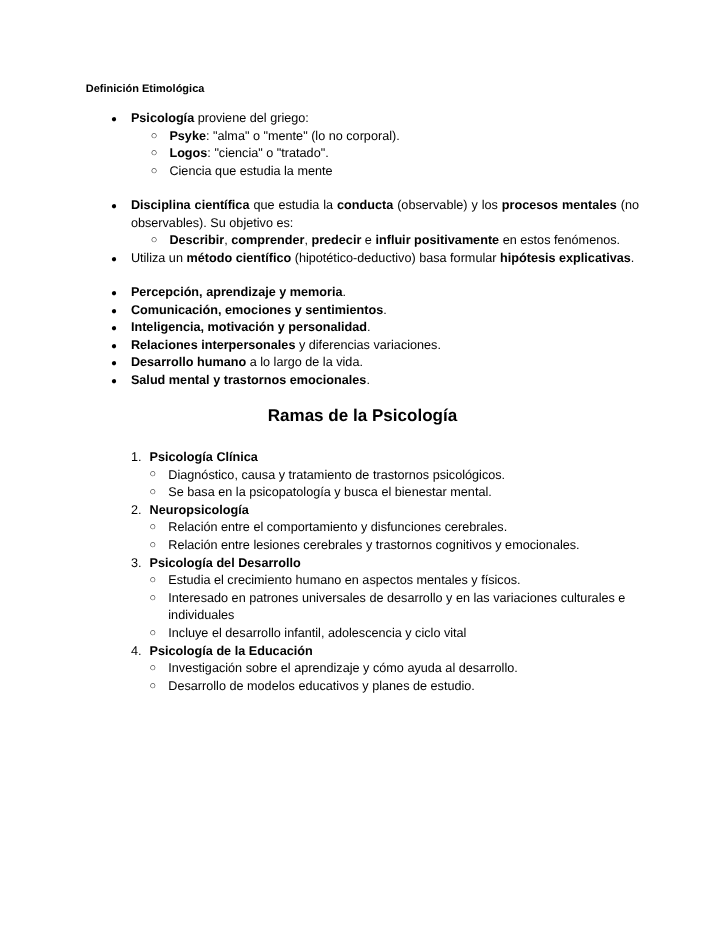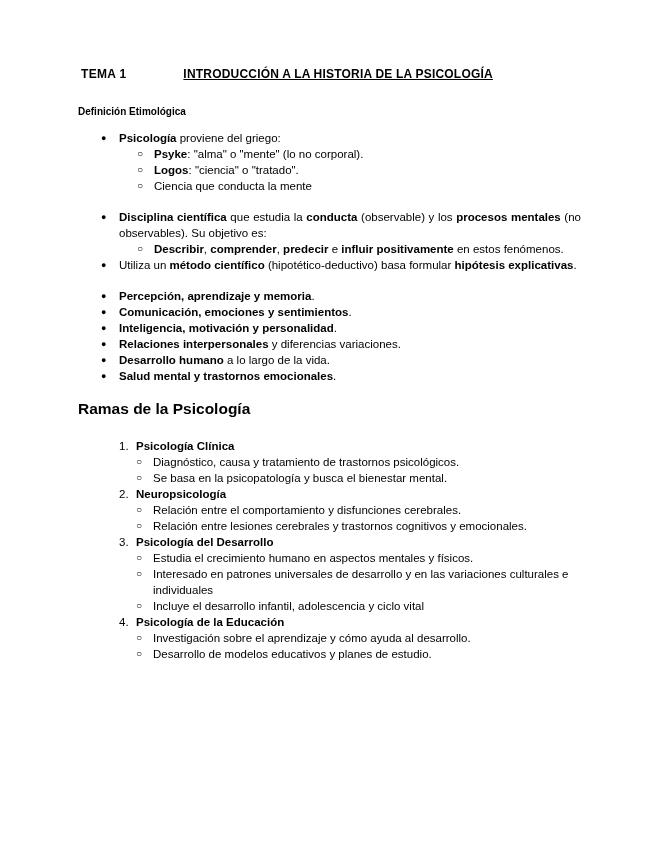--- a/index.html
+++ b/index.html
@@ -31,21 +31,21 @@
     margin-left: 57px;
     text-decoration: underline;
     letter-spacing: 0.2px;
   }
   .sec-heading {
     font-size: 15.5px;
     line-height: 20px;
     font-weight: bold;
     margin: 0 0 19px 0;
   }
-  .sec-heading.spaced { margin-top: 12px; }
+  .sec-heading.spaced { margin-top: 12px; text-align: center; }
   .sub-heading {
     font-size: 10px;
     line-height: 16px;
     font-weight: bold;
     margin: 8px 0 10px 0;
   }
   .list { margin: 0 0 15px 0; }
   .row { display: flex; align-items: flex-start; }
   .mk { flex: 0 0 auto; user-select: none; }
   .mk1 { width: 18px; font-size: 9px; }
@@ -57,42 +57,39 @@
   .ind2b { margin-left: 58px; }
   .txt { flex: 1 1 auto; }
   .just .txt { text-align: justify; }
   .b { font-weight: bold; }
 </style>
 </head>
 <body>
 
 <div class="doc">
 
-  <header class="title-row">
-    <span class="tema">TEMA 1</span><span class="doc-title">INTRODUCCIÓN A LA HISTORIA DE LA PSICOLOGÍA</span>
-  </header>
 
 
   <h2 class="sub-heading">Definición Etimológica</h2>
   <div class="list">
     <div class="row ind1">
       <span class="mk mk1">●</span>
       <div class="txt"><span class="b">Psicología</span><span> proviene del griego:</span></div>
     </div>
     <div class="row ind2">
       <span class="mk mk2">○</span>
       <div class="txt"><span class="b">Psyke</span><span>: "alma" o "mente" (lo no corporal).</span></div>
     </div>
     <div class="row ind2">
       <span class="mk mk2">○</span>
       <div class="txt"><span class="b">Logos</span><span>: "ciencia" o "tratado".</span></div>
     </div>
     <div class="row ind2">
       <span class="mk mk2">○</span>
-      <div class="txt"><span>Ciencia que conducta la mente</span></div>
+      <div class="txt"><span>Ciencia que estudia la mente</span></div>
     </div>
   </div>
 
   <div class="list">
     <div class="row ind1 just">
       <span class="mk mk1">●</span>
       <div class="txt"><span class="b">Disciplina científica</span><span> que estudia la </span><span class="b">conducta</span><span> (observable) y los </span><span class="b">procesos mentales</span><span> (no observables). Su objetivo es:</span></div>
     </div>
     <div class="row ind2">
       <span class="mk mk2">○</span>

